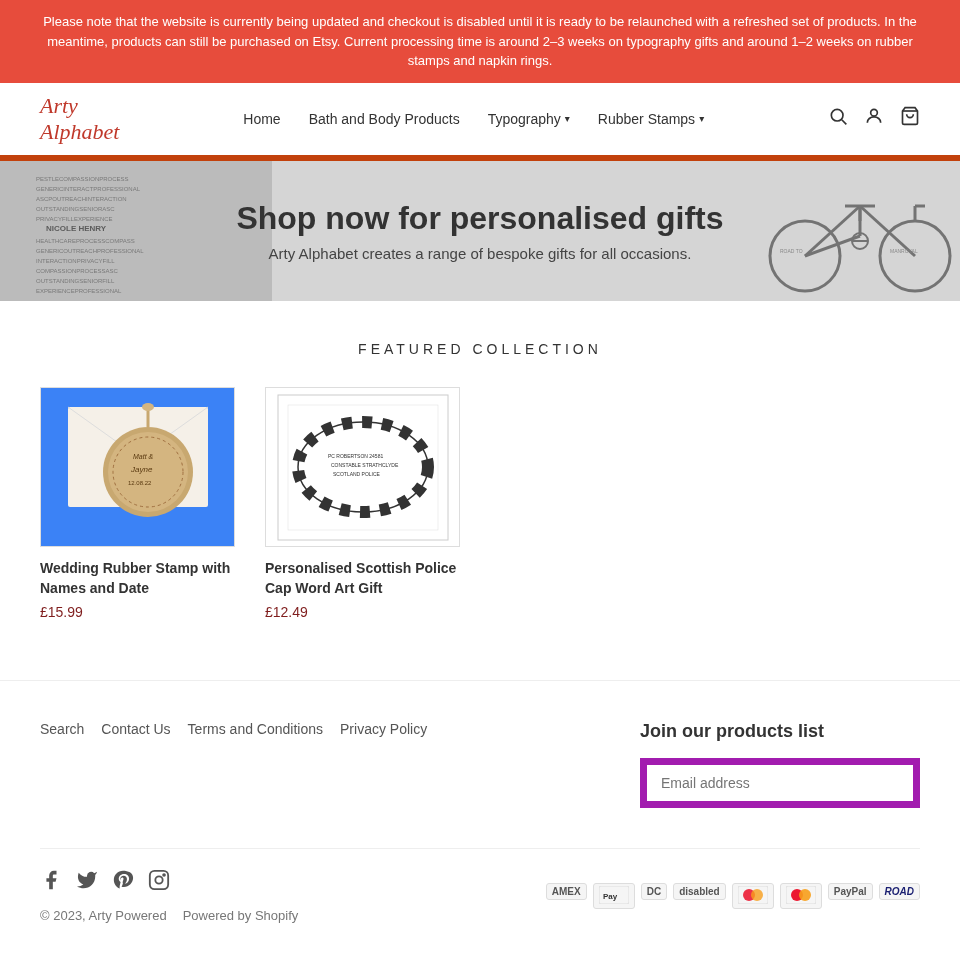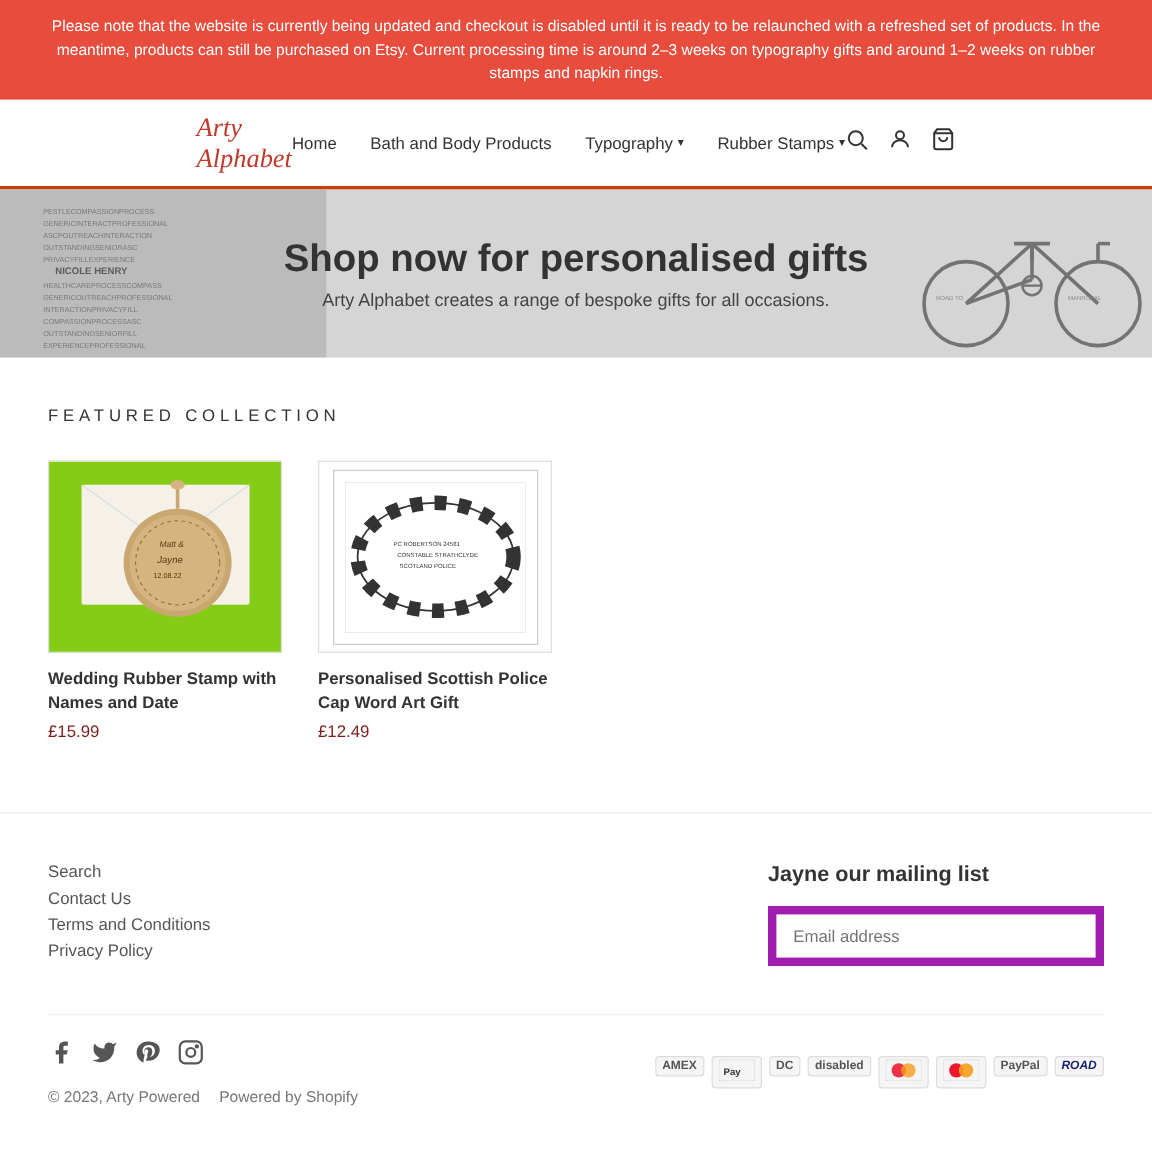--- a/index.html
+++ b/index.html
@@ -12,23 +12,23 @@
       text-align: center;
       padding: 12px 40px;
       font-size: 13px;
       line-height: 1.5;
     }
 
     
     .header {
       display: flex;
       align-items: center;
-      justify-content: center;
+      justify-content: space-between;
       padding: 10px 40px;
-      border-bottom: 3px solid #c2410c;
+      border-bottom: 6px solid #c2410c;
     }
     .logo {
       font-family: Georgia, serif;
       font-size: 22px;
       color: #c0392b;
       line-height: 1.2;
       font-style: italic;
     }
     .logo span { display: block; }
     .nav {
@@ -113,40 +113,41 @@
       display: flex;
       align-items: center;
       justify-content: center;
     }
 
     
     .featured-section {
       padding: 40px 40px 60px;
     }
     .featured-title {
+      text-align: center;
       font-size: 14px;
       letter-spacing: 4px;
       text-transform: uppercase;
       color: #333;
       margin-bottom: 30px;
       font-weight: normal;
     }
     .products-grid {
       display: flex;
       gap: 30px;
       flex-wrap: wrap;
     }
     .product-card {
       width: 195px;
       cursor: pointer;
     }
     .product-image {
       width: 195px;
       height: 160px;
-      background: #84cc16;
+      background: #3b82f6;
       border: 1px solid #ddd;
       display: flex;
       align-items: center;
       justify-content: center;
       margin-bottom: 12px;
       overflow: hidden;
     }
     .product-title {
       font-size: 14px;
       font-weight: bold;
@@ -165,22 +166,21 @@
       border-top: 1px solid #eee;
       padding: 40px 40px 20px;
     }
     .footer-content {
       display: flex;
       justify-content: space-between;
       margin-bottom: 40px;
     }
     .footer-links {
       display: flex;
-      flex-direction: column;
-      gap: 6px;
+      gap: 17px;
     }
     .footer-links a {
       text-decoration: none;
       color: #555;
       font-size: 14px;
     }
     .footer-newsletter h3 {
       font-size: 18px;
       font-weight: bold;
       margin-bottom: 16px;
@@ -413,21 +413,21 @@
   <div class="footer-content">
 
     <div class="footer-links">
       <a href="#">Search</a>
       <a href="#">Contact Us</a>
       <a href="#">Terms and Conditions</a>
       <a href="#">Privacy Policy</a>
     </div>
 
     <div class="footer-newsletter">
-      <h3>Jayne our mailing list</h3>
+      <h3>Join our products list</h3>
       <div class="newsletter-form">
         <input class="newsletter-input" type="email" placeholder="Email address" style="">
       </div>
     </div>
 
   </div>
 
   <div class="footer-bottom">
     <div>
       <div class="social-icons">

